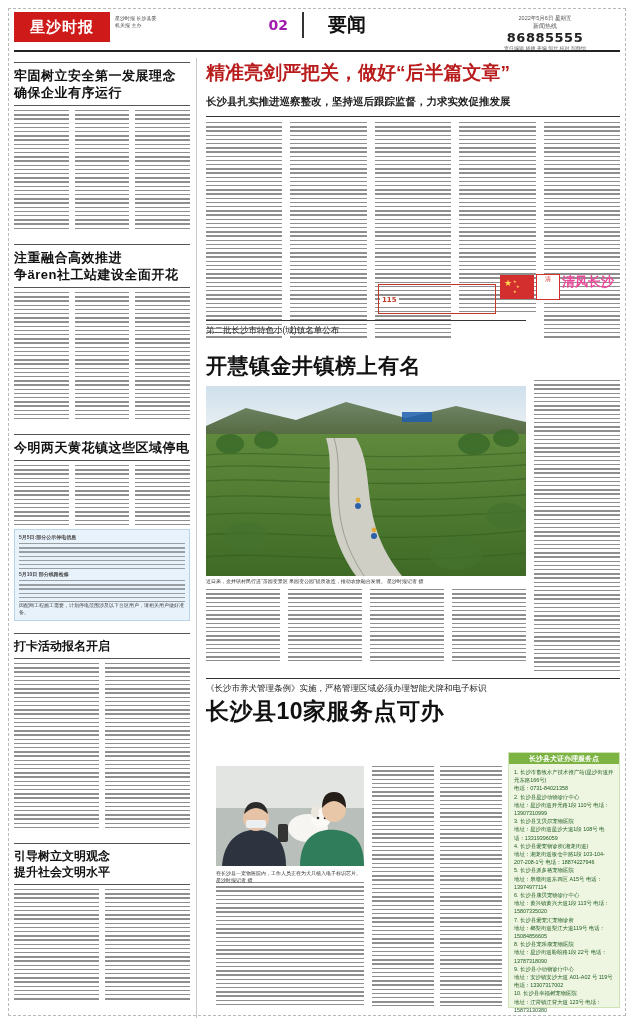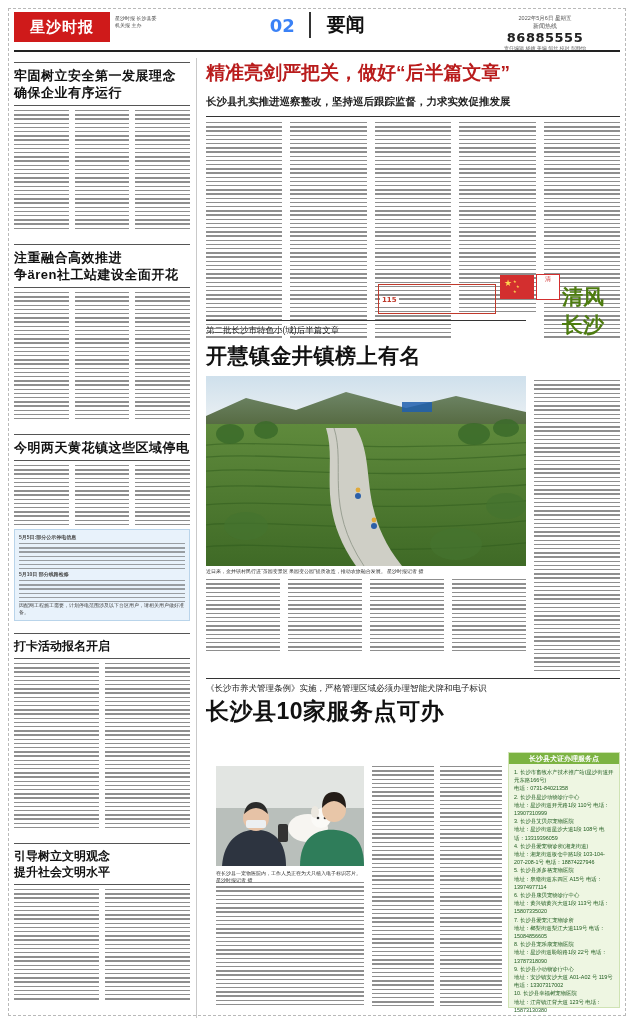--- a/index.html
+++ b/index.html
@@ -58,32 +58,32 @@
     padding-top: 3px;
   }
   .mast-mid {
     flex: 1;
     display: flex;
     align-items: center;
     justify-content: center;
     position: relative;
   }
   .page-num {
-    font-size: 18px;
-    color: #3b82f6;
+    font-size: 14px;
+    color: #a21caf;
     font-weight: bold;
     font-family: "DejaVu Sans", sans-serif;
     padding: 0 8px;
   }
   .sect-name {
     font-size: 19px;
     font-weight: bold;
     color: #111;
     border-left: 2px solid #333;
-    padding-left: 16px;
+    padding-left: 24px;
     margin-left: 6px;
   }
   .mast-rule {
     position: absolute;
     left: 118px; right: 150px; top: 16px;
     border-top: 1px solid #8a8a8a;
     z-index: -1;
   }
   .mast-right {
     width: 150px;
@@ -218,23 +218,22 @@
     position: absolute; color: #ffd54f; font-size: 9px; line-height: 9px;
   }
   .seal-cal {
     position: absolute; left: 36px; top: 3px;
     width: 24px; height: 26px;
     background: #fff; border: 1px solid #d32f2f;
     font-size: 6px; color: #d32f2f; text-align: center;
   }
   .seal-text {
     position: absolute; left: 62px; top: 2px;
-    font-size: 21px; font-weight: bold; color: #4d7c0f;
+    font-size: 13px; font-weight: bold; color: #ec4899;
     font-family: "DejaVu Serif", serif;
-    margin-top: 10px;
   }
 
   .marker-box {
     position: absolute;
     border: 1px solid #c0392b;
   }
   .marker-label {
     position: absolute;
     background: #fff;
     color: #c0392b;
@@ -370,22 +369,22 @@
     </div>
     <div class="seal-cal">清</div>
     <div class="seal-text">清风长沙</div>
   </div>
 
   <div class="marker-box" style="left:378px; top:284px; width:118px; height:30px;"></div>
   <div class="marker-label" style="left:380px; top:296px;">115</div>
 
   <div class="col" style="left:206px; top:320px; width:320px;">
     <div style="border-top:1px solid #333;"></div>
-    <div class="sec-kicker" style="margin-top:3px;">第二批长沙市特色小(城)后半篇文章</div>
-    <div class="sec-hl" style="margin-top:6px;">开慧镇金井镇榜上有名</div>
+    <div class="sec-kicker" style="margin-top:3px;">第二批长沙市特色小(城)镇名单公布</div>
+    <div class="sec-hl" style="margin-top:16px;">开慧镇金井镇榜上有名</div>
 
     <div class="photo" style="margin-top:7px; width:320px; height:190px;">
       <svg width="320" height="190" viewBox="0 0 320 190" preserveAspectRatio="none">
         <defs>
           <linearGradient id="sky" x1="0" y1="0" x2="0" y2="1">
             <stop offset="0%" stop-color="#cfe0ec"></stop>
               <stop offset="100%" stop-color="#e7eef2"></stop>
           </linearGradient>
           <linearGradient id="hills" x1="0" y1="0" x2="0" y2="1">
             <stop offset="0%" stop-color="#6e8566"></stop>

